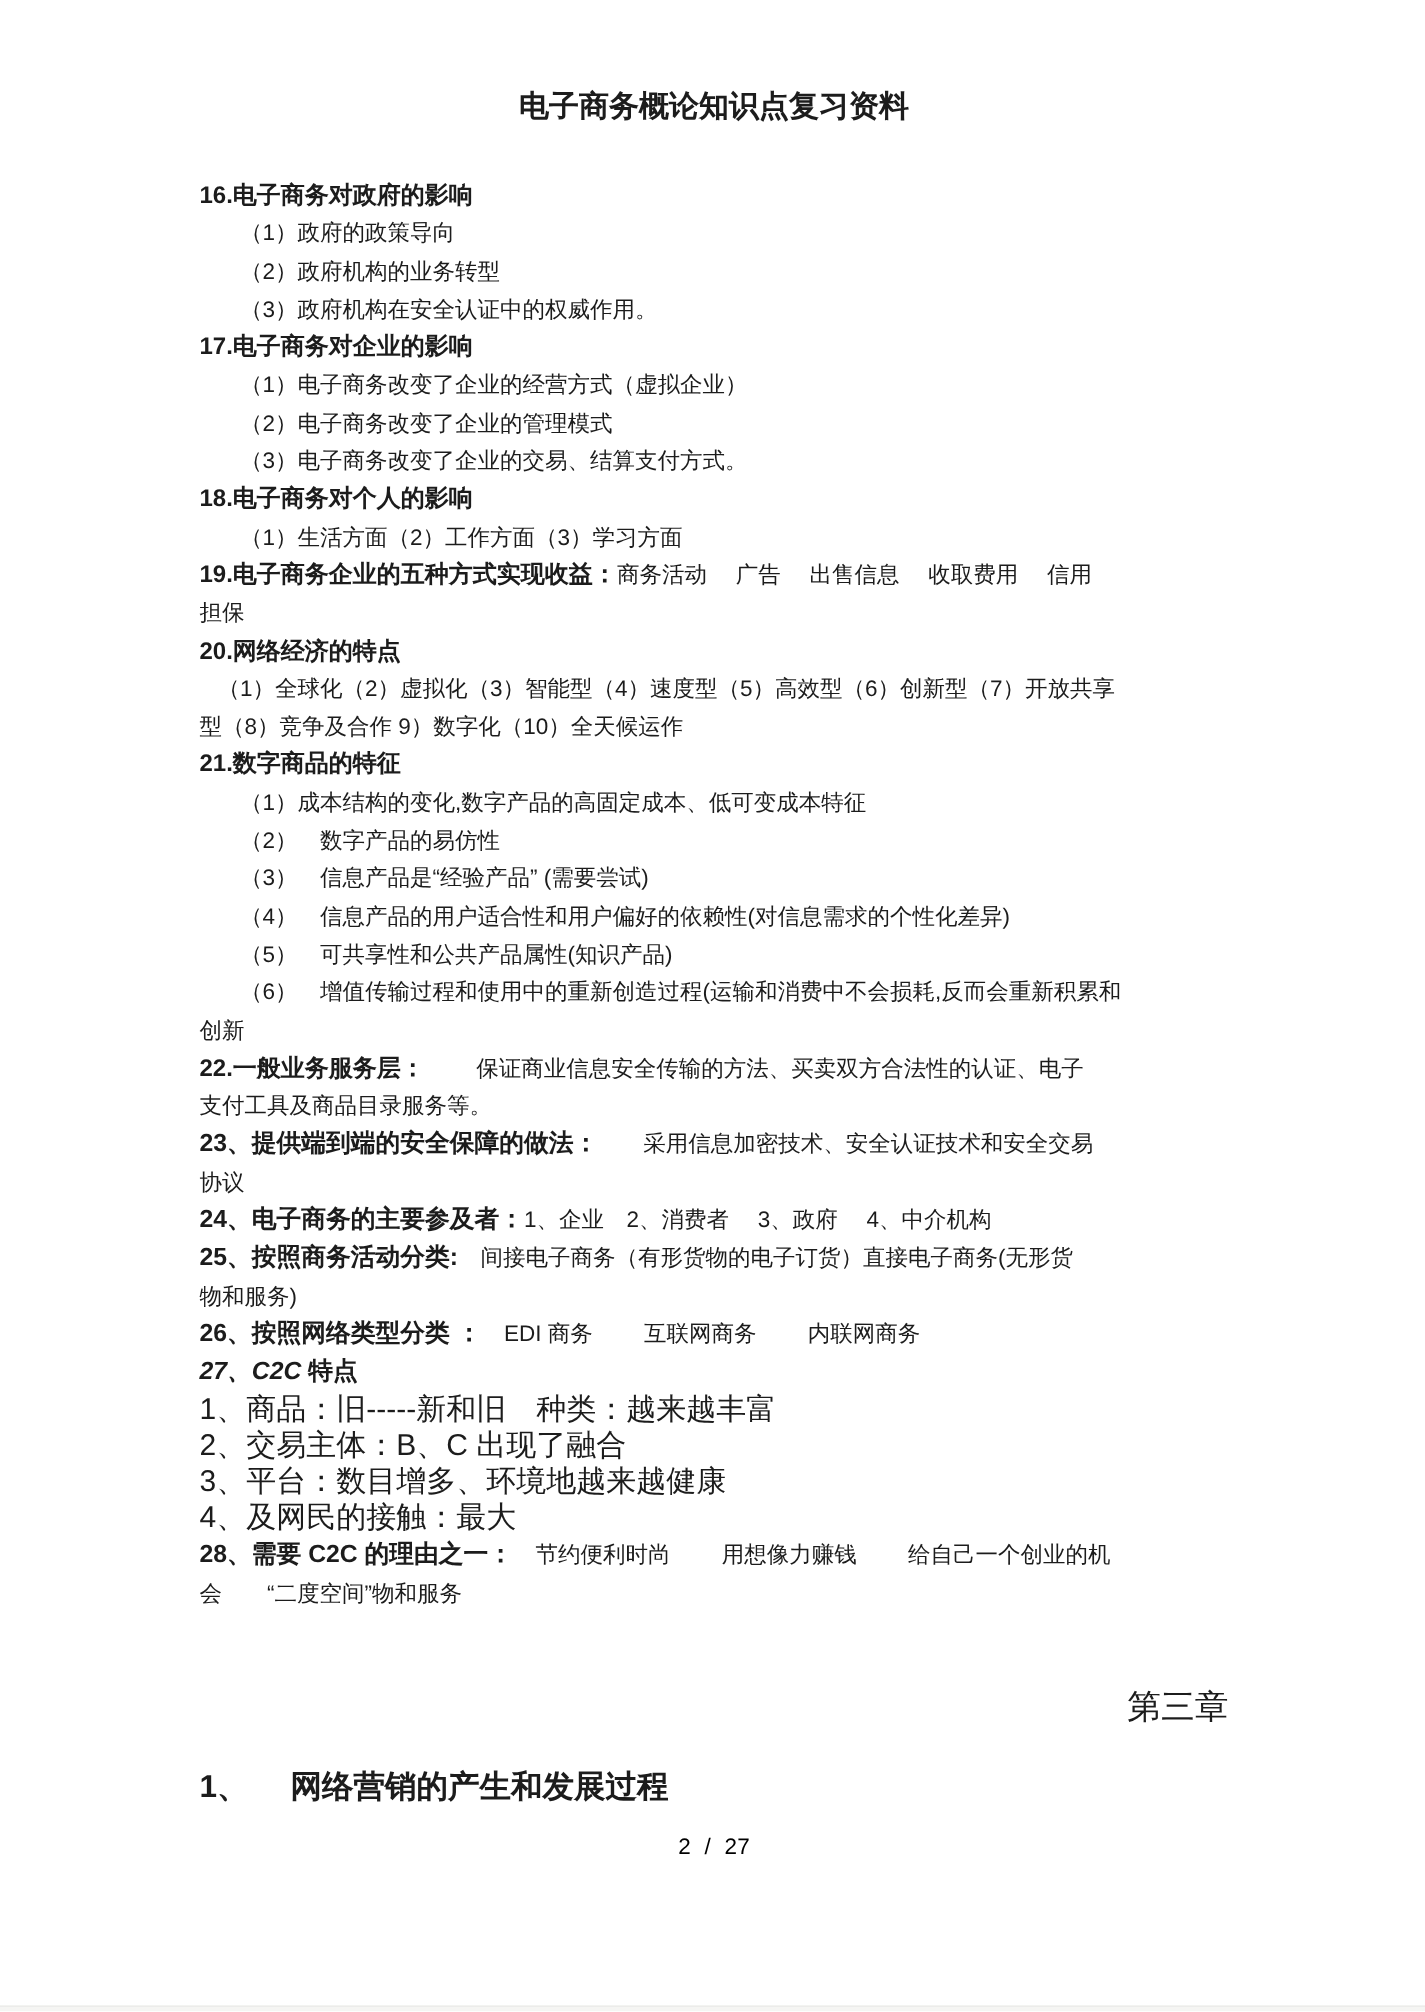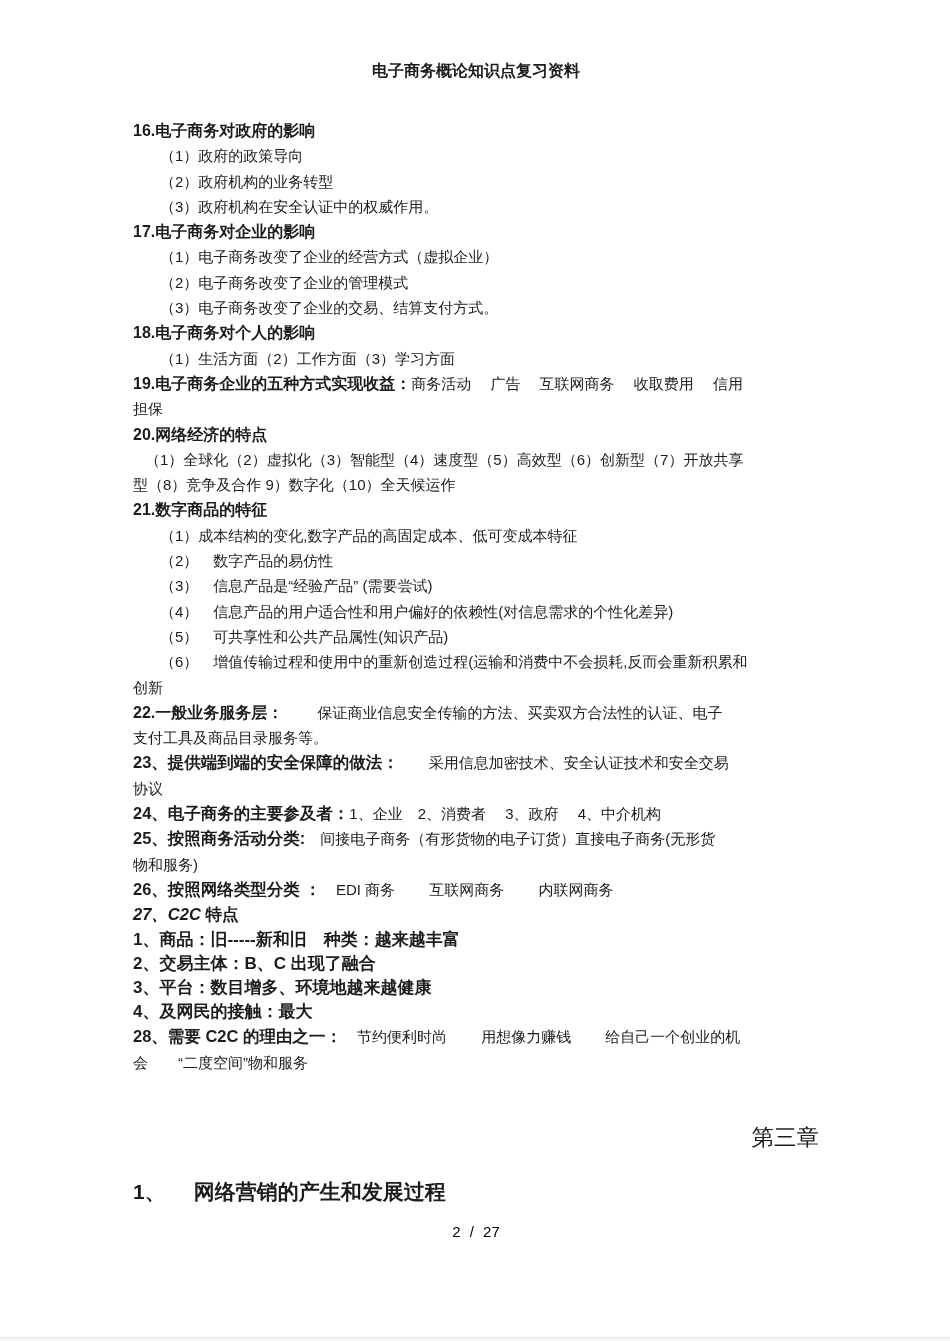--- a/index.html
+++ b/index.html
@@ -13,36 +13,36 @@
     overflow: hidden;
   }
   .page {
     box-sizing: border-box;
     width: 950px;
     height: 1341px;
     padding: 60px 131px 0 133px;
   }
   .doc-title {
     text-align: center;
-    font-size: 16px;
+    font-size: 20px;
     font-weight: 700;
     line-height: 22px;
     margin: 0 0 36px 0;
   }
   .doc-body { }
   .line {
     margin: 0;
     font-size: 15px;
     line-height: 25.3px;
     white-space: pre-wrap;
     word-break: break-all;
   }
   .line.ind1 { padding-left: 12px; }
   .line.ind2 { padding-left: 27px; }
-  .line.sm { font-size: 17px; line-height: 24.2px; font-weight: bold; }
+  .line.sm { font-size: 20px; line-height: 24.2px; }
   .run.b  { font-weight: 700; }
   .run.i  { font-style: italic; }
   .run.hd { font-size: 16px; }
   .run.lg { font-size: 16.5px; }
   .chapter-title {
     text-align: right;
     font-size: 22.5px;
     font-weight: 400;
     margin: 48px 0 0 0;
     line-height: 30px;
@@ -82,21 +82,21 @@
       <p class="line ind0"><span class="run b hd">16.电子商务对政府的影响</span></p>
       <p class="line ind2"><span class="run">（1）政府的政策导向</span></p>
       <p class="line ind2"><span class="run">（2）政府机构的业务转型</span></p>
       <p class="line ind2"><span class="run">（3）政府机构在安全认证中的权威作用。</span></p>
       <p class="line ind0"><span class="run b hd">17.电子商务对企业的影响</span></p>
       <p class="line ind2"><span class="run">（1）电子商务改变了企业的经营方式（虚拟企业）</span></p>
       <p class="line ind2"><span class="run">（2）电子商务改变了企业的管理模式</span></p>
       <p class="line ind2"><span class="run">（3）电子商务改变了企业的交易、结算支付方式。</span></p>
       <p class="line ind0"><span class="run b hd">18.电子商务对个人的影响</span></p>
       <p class="line ind2"><span class="run">（1）生活方面（2）工作方面（3）学习方面</span></p>
-      <p class="line ind0"><span class="run b hd">19.电子商务企业的五种方式实现收益：</span><span class="run">商务活动　 广告　 互联网商务　 收取费用　 信用</span></p>
+      <p class="line ind0"><span class="run b hd">19.电子商务企业的五种方式实现收益：</span><span class="run">商务活动　 广告　 出售信息　 收取费用　 信用</span></p>
       <p class="line ind0"><span class="run">担保</span></p>
       <p class="line ind0"><span class="run b hd">20.网络经济的特点</span></p>
       <p class="line ind1"><span class="run">（1）全球化（2）虚拟化（3）智能型（4）速度型（5）高效型（6）创新型（7）开放共享</span></p>
       <p class="line ind0"><span class="run">型（8）竞争及合作 9）数字化（10）全天候运作</span></p>
       <p class="line ind0"><span class="run b hd">21.数字商品的特征</span></p>
       <p class="line ind2"><span class="run">（1）成本结构的变化,数字产品的高固定成本、低可变成本特征</span></p>
       <p class="line ind2"><span class="run">（2）　数字产品的易仿性</span></p>
       <p class="line ind2"><span class="run">（3）　信息产品是“经验产品” (需要尝试)</span></p>
       <p class="line ind2"><span class="run">（4）　信息产品的用户适合性和用户偏好的依赖性(对信息需求的个性化差异)</span></p>
       <p class="line ind2"><span class="run">（5）　可共享性和公共产品属性(知识产品)</span></p>

